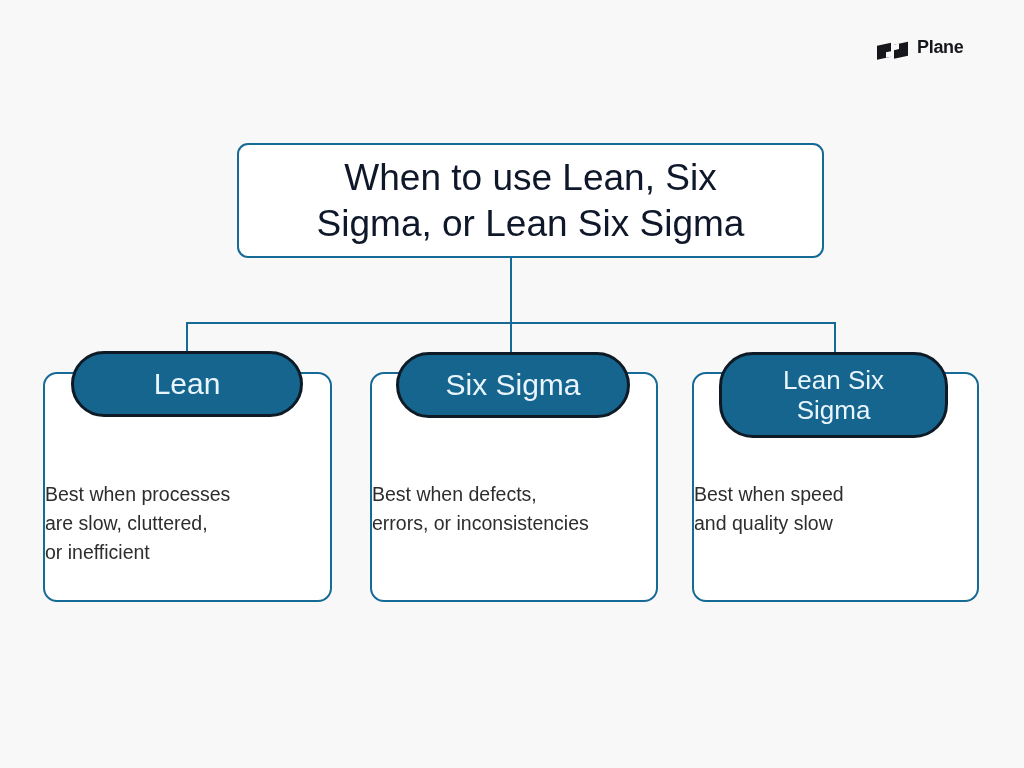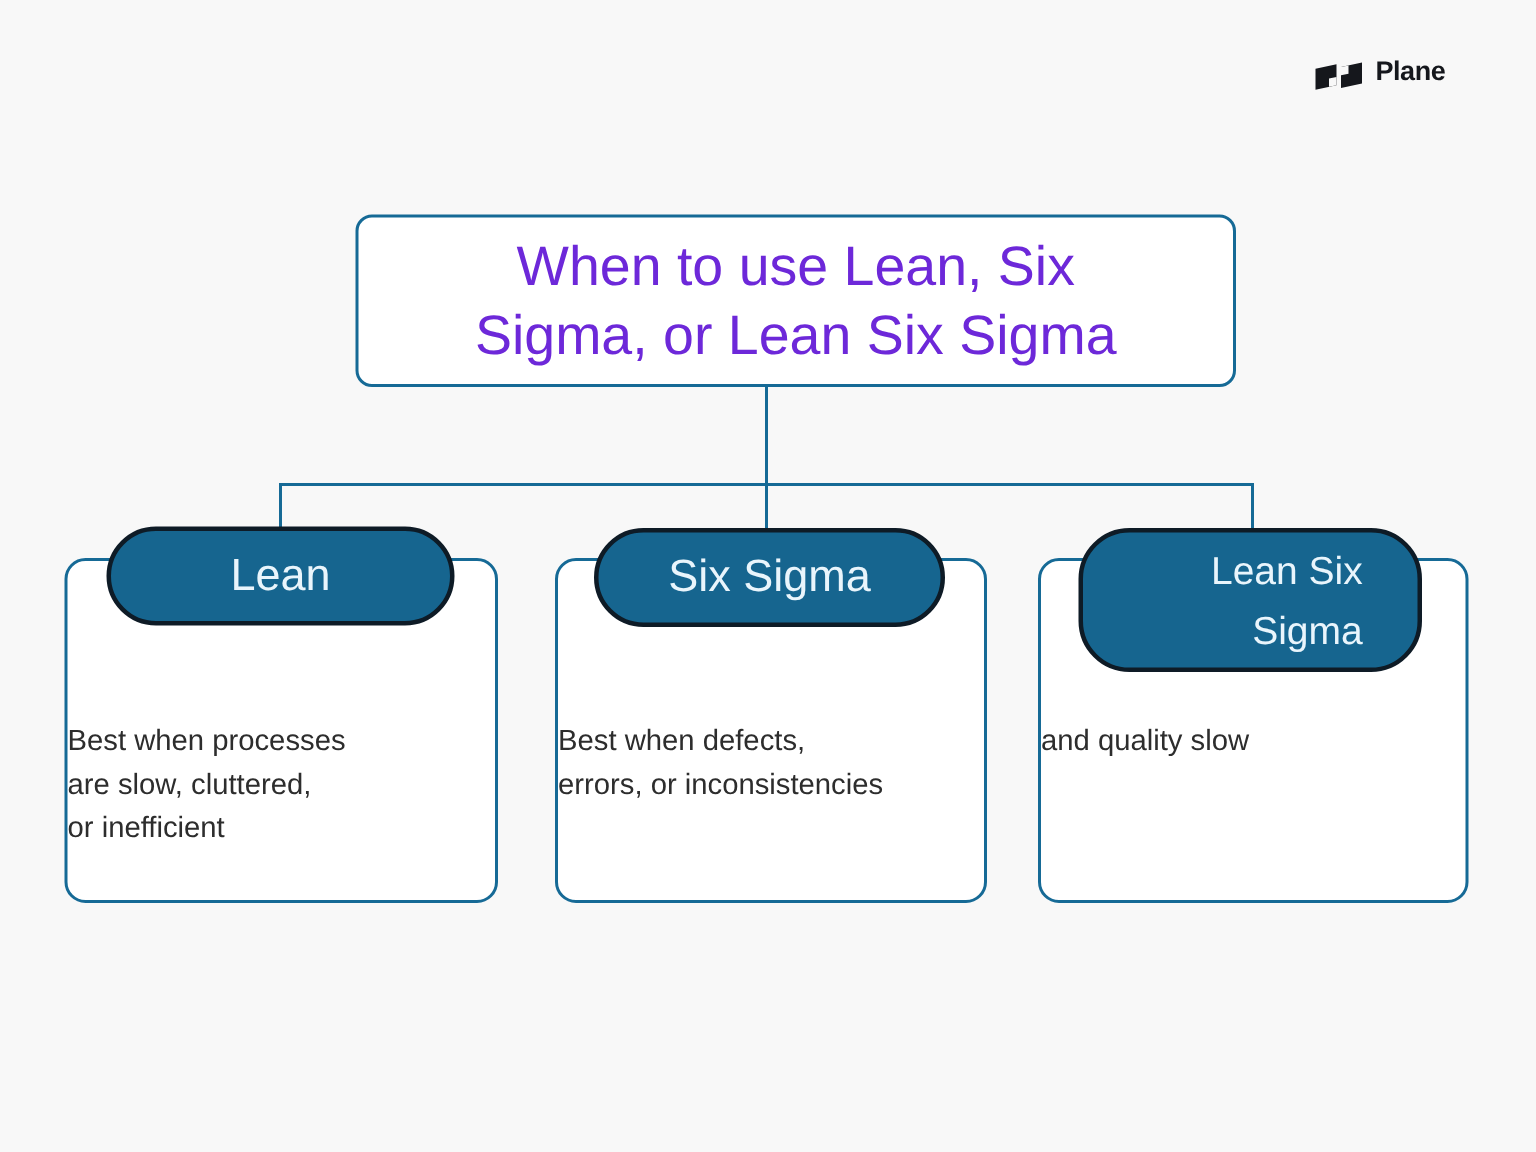--- a/index.html
+++ b/index.html
@@ -41,21 +41,21 @@
     border-radius: 11px;
     display: flex;
     flex-direction: column;
     align-items: center;
     justify-content: center;
     z-index: 2;
   }
   .title-line {
     font-size: 37px;
     line-height: 46px;
-    color: #6d28d9;
+    color: #0f172a;
     white-space: nowrap;
   }
 
   
   .line {
     position: absolute;
     background: #166a96;
     z-index: 1;
   }
   .v-trunk  { left: 510px; top: 258px; width: 2px; height: 96px; }
@@ -98,21 +98,21 @@
     border-radius: 34px;
     color: #e9f5fc;
     display: flex;
     align-items: center;
     justify-content: center;
     text-align: center;
     z-index: 3;
   }
   .pill--lean { left: 71px;  top: 351px; width: 232px; height: 66px; font-size: 30px; }
   .pill--six  { left: 396px; top: 352px; width: 234px; height: 66px; font-size: 30px; }
-  .pill--lss  { left: 719px; top: 352px; width: 229px; height: 96px; font-size: 26px; line-height: 40px; text-align: right; }
+  .pill--lss  { left: 719px; top: 352px; width: 229px; height: 86px; font-size: 26px; line-height: 30px; }
   .pill--lss .pill-label { max-width: 150px; }
 </style>
 </head>
 <body>
 
 <div class="canvas">
 
   <div class="brand">
     <svg width="34" height="29" viewBox="0 0 34 29" aria-hidden="true">
       <g transform="skewY(-12) translate(0,12)" fill="#15171c">
@@ -153,20 +153,21 @@
       <div>Best when defects,</div>
       <div>errors, or inconsistencies</div>
     </div>
   </div>
   <div class="pill pill--six">
     <span class="pill-label">Six Sigma</span>
   </div>
 
   <div class="card card--lss">
     <div class="card-desc">
+      <div>Best when speed</div>
       <div>and quality slow</div>
     </div>
   </div>
   <div class="pill pill--lss">
     <span class="pill-label">Lean Six Sigma</span>
   </div>
 
 </div>
 
 </body></html>

